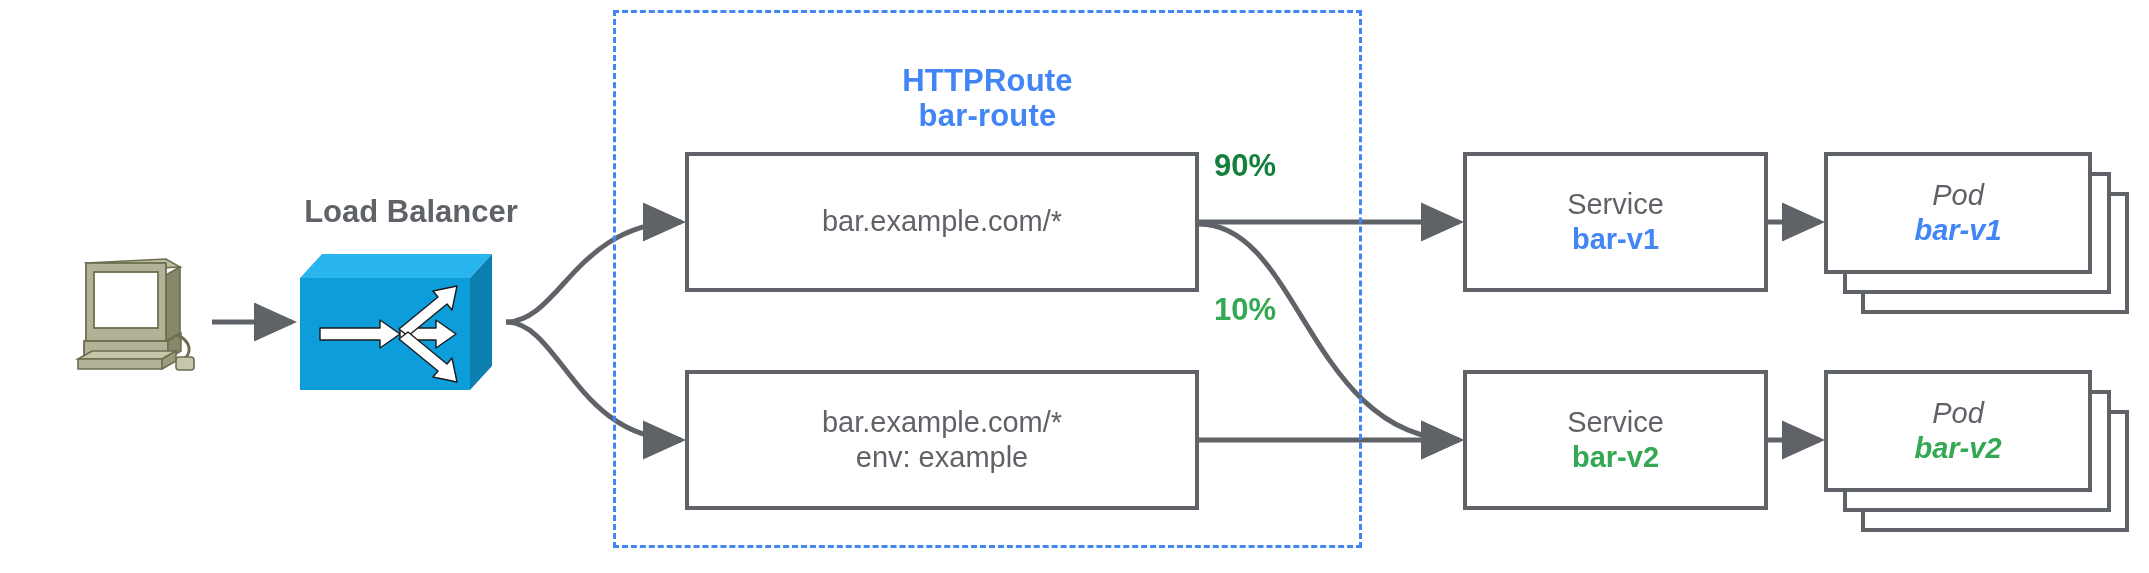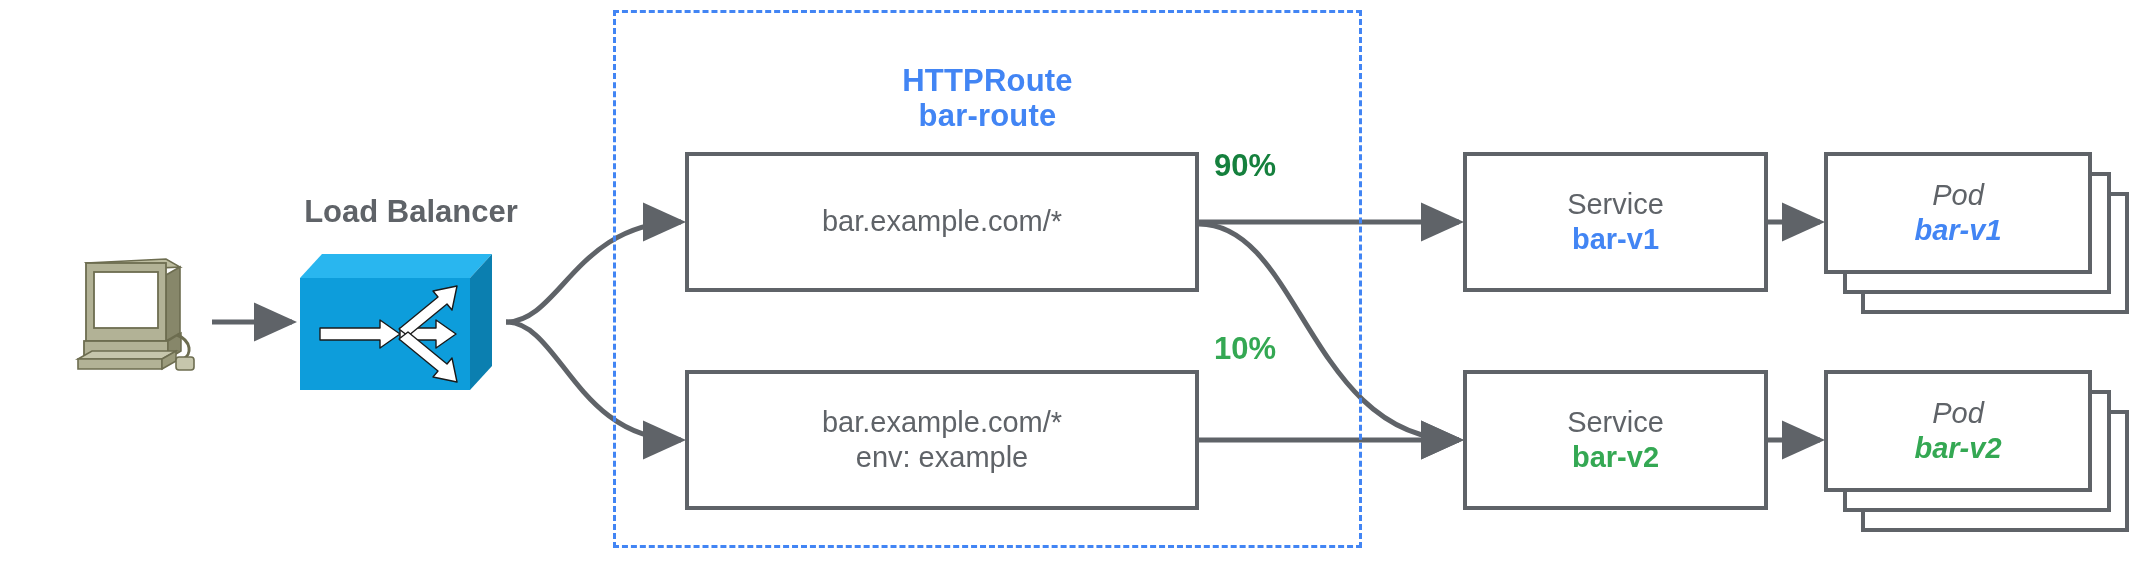--- a/index.html
+++ b/index.html
@@ -123,21 +123,21 @@
     font-size: 31px;
     font-weight: bold;
     margin-top: 48px;
   }
   .pct {
     position: absolute;
     font-size: 31px;
     font-weight: bold;
   }
   .pct-90 { left: 1214px; top: 148px; color: #15803d; }
-  .pct-10 { left: 1214px; top: 292px; color: #34a853; margin-top: 39px; }
+  .pct-10 { left: 1214px; top: 292px; color: #34a853; }
 
   
   .computer {
     position: absolute;
     left: 40px;
     top: 255px;
     width: 160px;
     height: 120px;
   }
   

